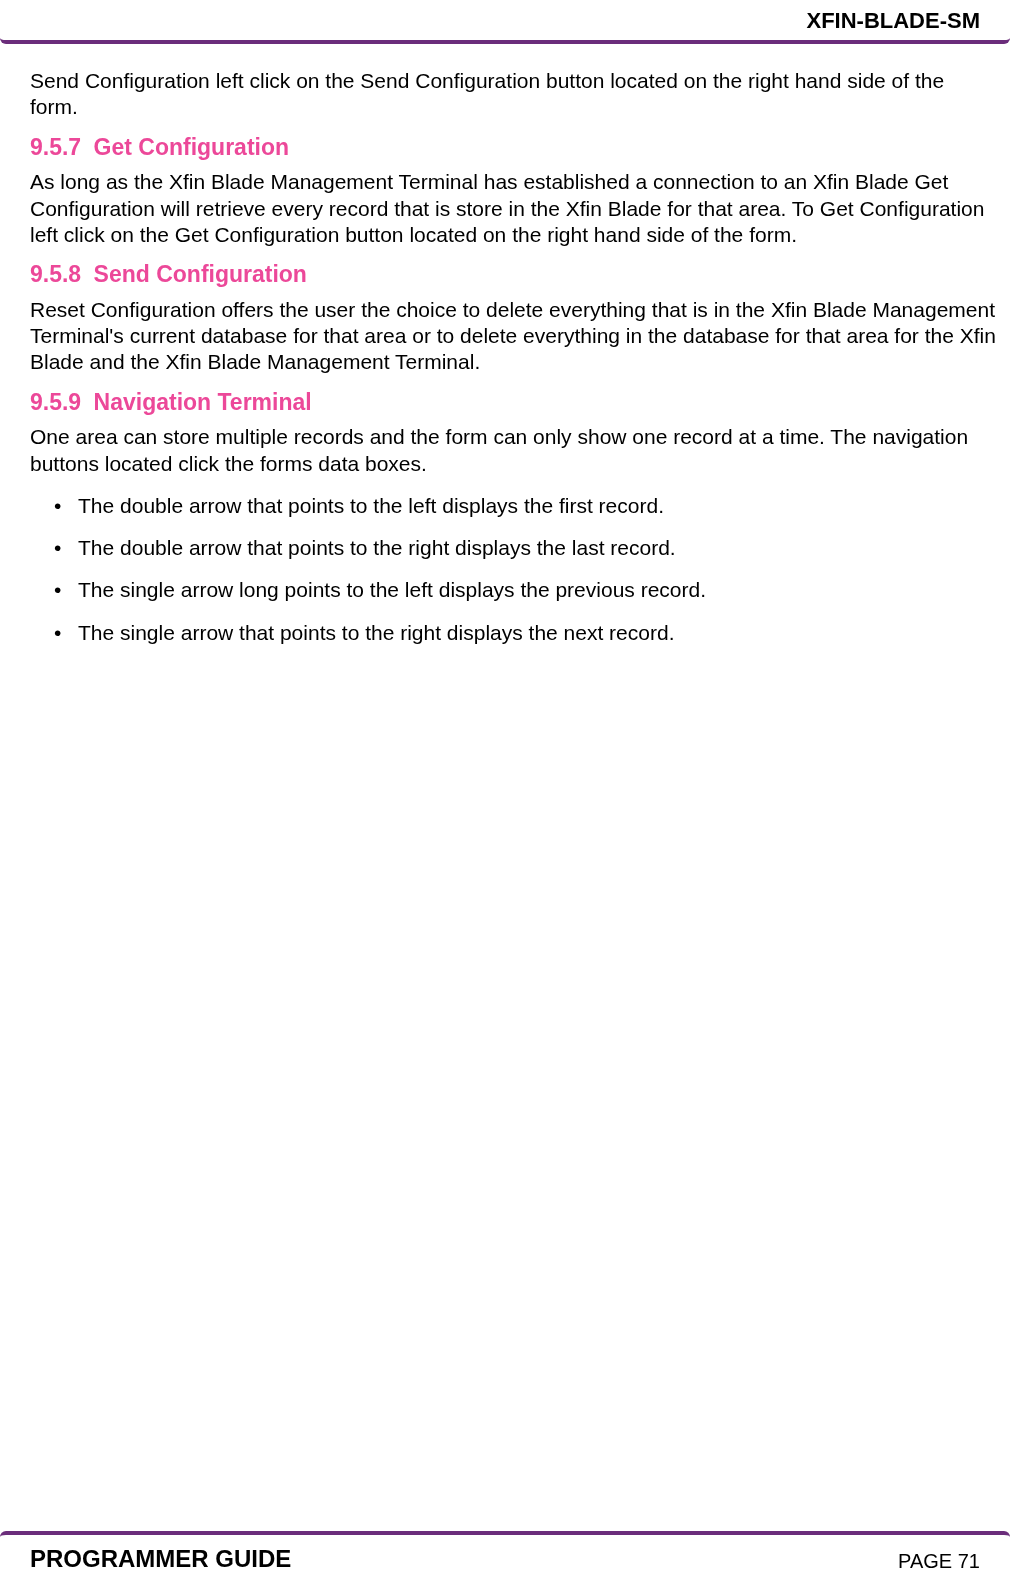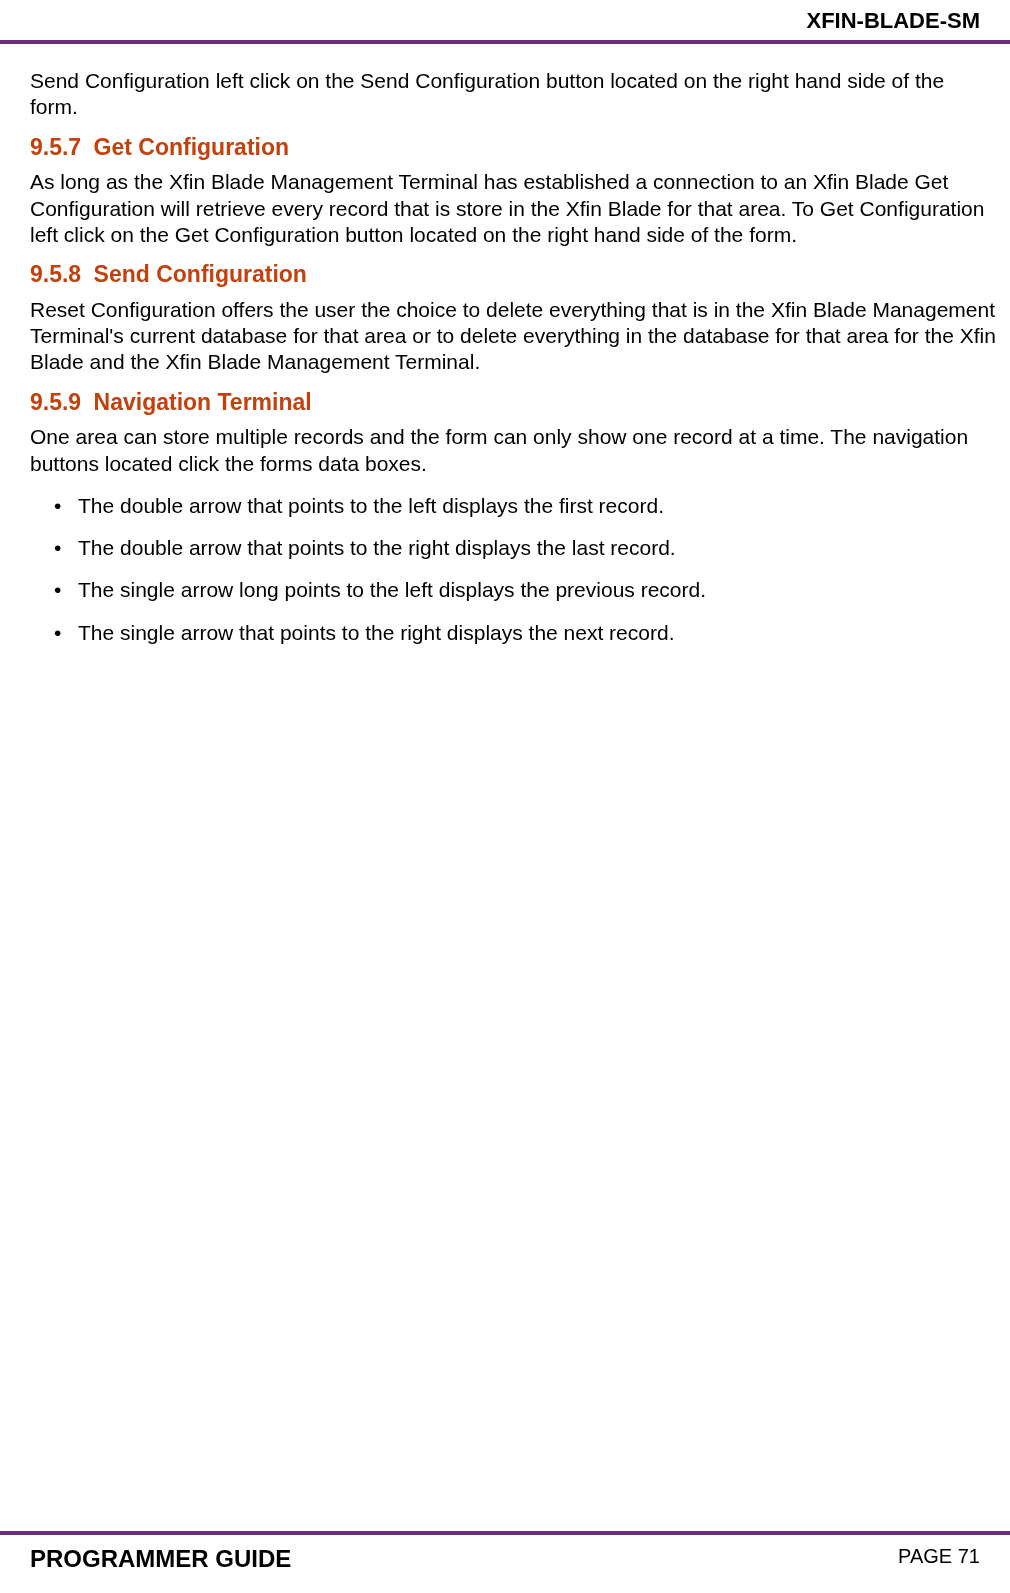--- a/index.html
+++ b/index.html
@@ -1,15 +1,15 @@
 <!DOCTYPE html>
 <html><head>
   <meta charset="utf-8">
   <style>
-    * { box-sizing: border-box; margin: 0; padding: 0; }
+    * { box-sizing: border-box; margin: 0; padding: 0; border-radius: 6px; }
     body {
       font-family: Arial, Helvetica, sans-serif;
       background: #fff;
       width: 1010px;
       height: 1593px;
       position: relative;
       color: #000;
     }
     .page {
       width: 100%;
@@ -28,21 +28,21 @@
     .content {
       flex: 1;
       padding: 24px 14px 10px 30px;
       font-size: 21px;
       line-height: 1.25;
     }
     .content p {
       margin-bottom: 12px;
     }
     .section-heading {
-      color: #c2410c;
+      color: #ec4899;
       font-weight: bold;
       font-size: 23px;
       margin-top: 4px;
       margin-bottom: 8px;
     }
     .section-heading .num {
       margin-right: 6px;
     }
     ul.bullets {
       list-style: none;
@@ -58,21 +58,21 @@
       position: absolute;
       left: -24px;
       font-size: 21px;
       color: #000;
     }
     .footer {
       border-top: 4px solid #6b2d7b;
       padding: 10px 30px 20px 30px;
       display: flex;
       justify-content: space-between;
-      align-items: flex-start;
+      align-items: flex-end;
     }
     .footer-left {
       font-weight: bold;
       font-size: 24px;
     }
     .footer-right {
       font-size: 20px;
     }
   </style>
 </head>

